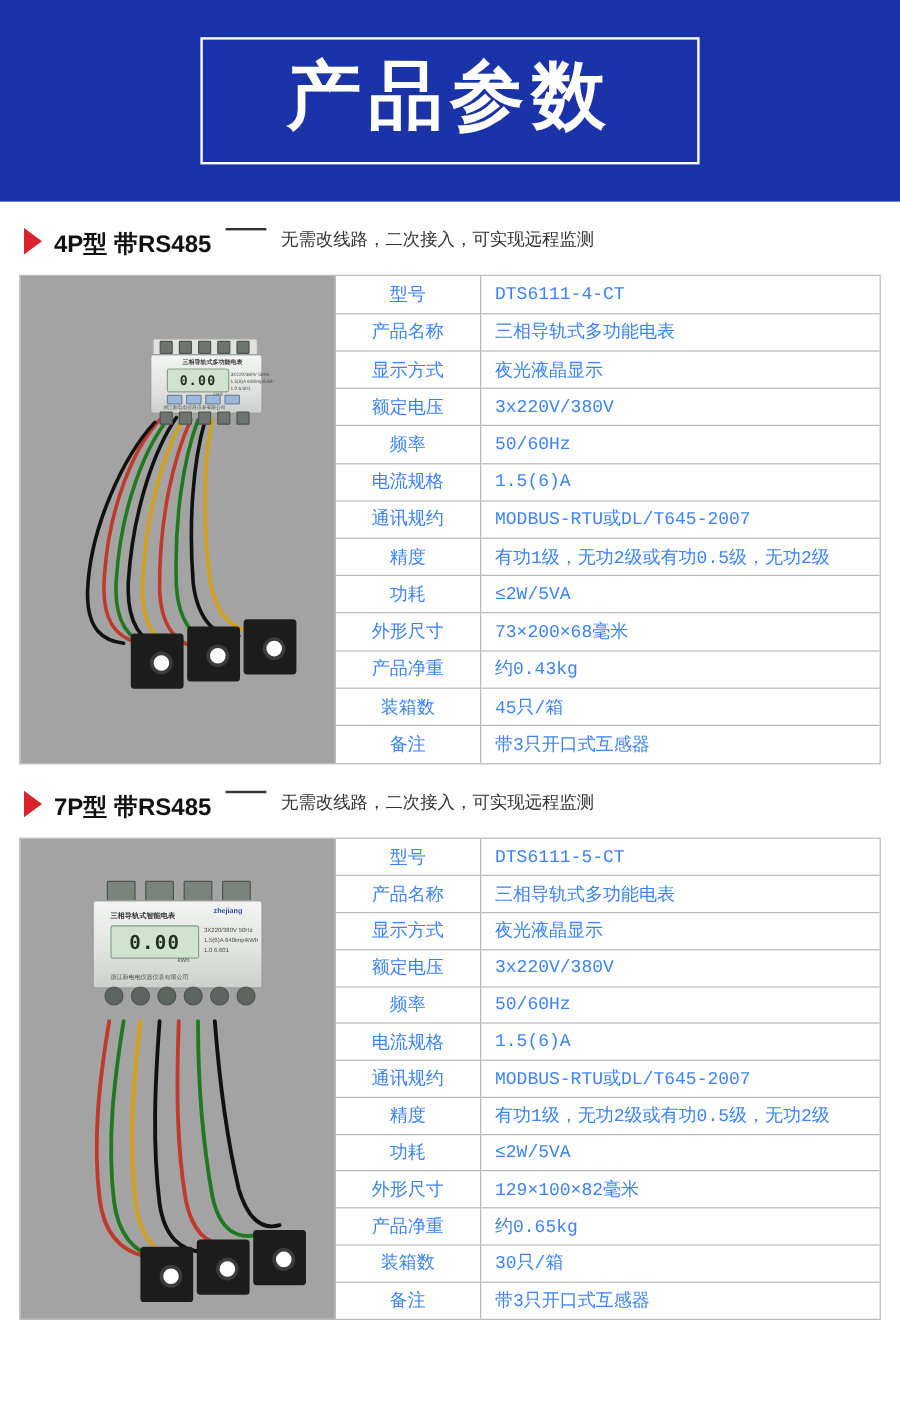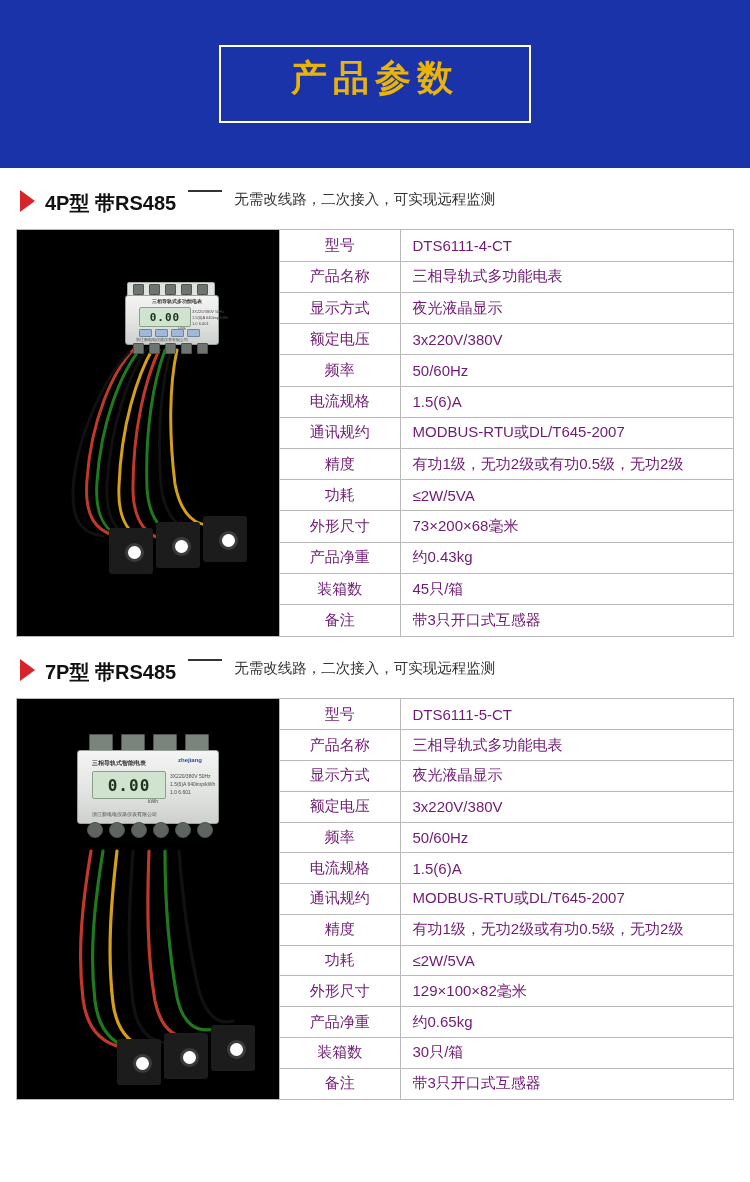--- a/index.html
+++ b/index.html
@@ -27,27 +27,26 @@
     box-sizing: border-box;
   }
   .banner-box {
     border: 2px solid #ffffff;
     padding: 14px 70px 20px 70px;
     display: flex;
     align-items: center;
     justify-content: center;
   }
   .banner-title {
-    color: #eab308;
-    font-size: 36px;
+    color: #ffffff;
+    font-size: 62px;
     letter-spacing: 6px;
     font-weight: bold;
     line-height: 1.1;
     white-space: nowrap;
-    font-family: Liberation Mono, monospace;
   }
 
   
   .section {
     padding: 0 16px;
     box-sizing: border-box;
   }
   .sec-head {
     display: flex;
     margin: 22px 0 12px 4px;
@@ -83,40 +82,41 @@
   .block {
     border: 1px solid #b9b9b9;
     display: flex;
     box-sizing: border-box;
     margin: 0 16px;
     width: 718px;
   }
   .photo {
     width: 262px;
     position: relative;
-    background: #000000;
+    background: #a3a3a3;
     flex: 0 0 262px;
   }
   .spec {
     flex: 1 1 auto;
     border-left: 1px solid #b9b9b9;
   }
   table.spec-table {
     border-collapse: collapse;
     width: 100%;
     height: 100%;
     table-layout: fixed;
   }
   table.spec-table td {
     border: 1px solid #b9b9b9;
     font-size: 15px;
     padding: 4px 8px;
     height: 30px;
     box-sizing: border-box;
-    color: #701a75;
+    color: #3b82f6;
+    font-family: Liberation Mono, monospace;
   }
   table.spec-table td.k {
     width: 120px;
     text-align: center;
     font-weight: normal;
     white-space: nowrap;
   }
   table.spec-table td.v {
     padding-left: 12px;
     white-space: nowrap;

